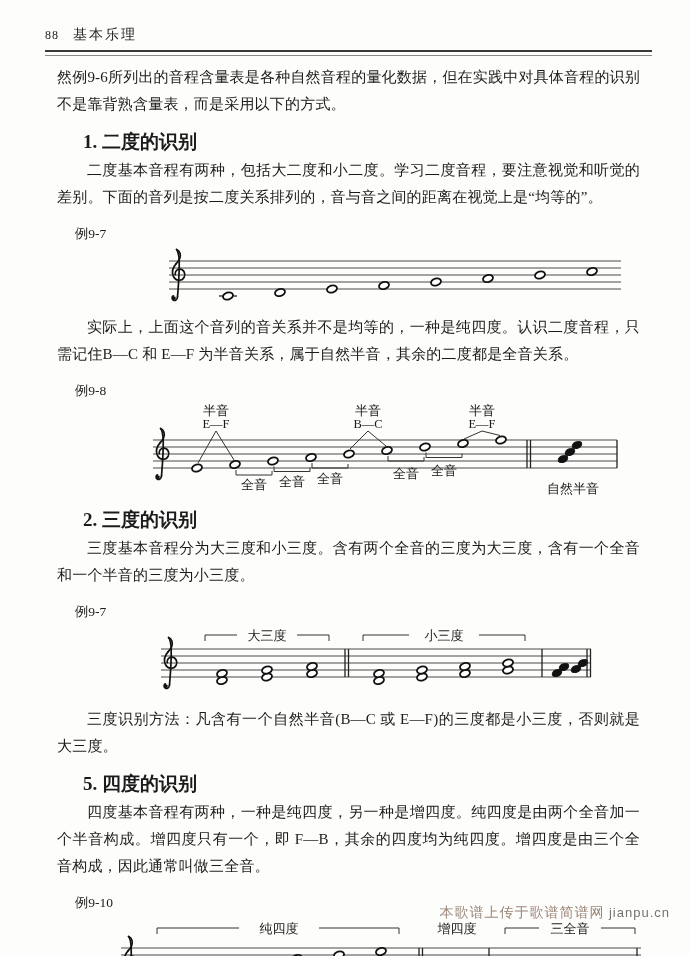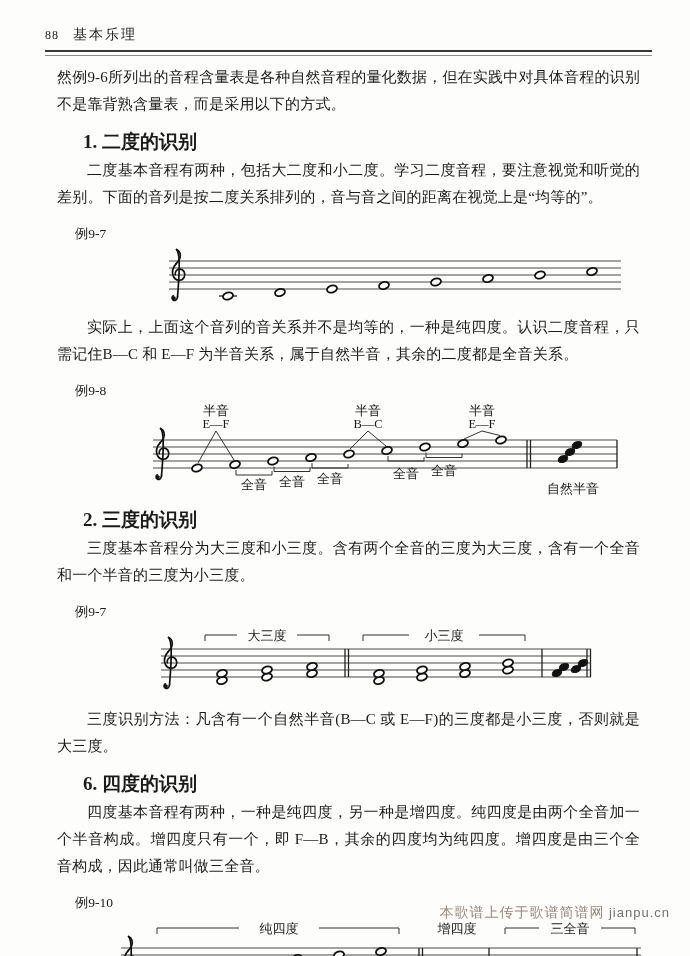--- a/index.html
+++ b/index.html
@@ -225,21 +225,21 @@
       </g>
       <g>
         <line class="bl" x1="440" y1="26" x2="440" y2="54"></line>
         <line class="bl" x1="443.5" y1="26" x2="443.5" y2="54"></line>
       </g>
     </svg>
   </div>
 
   <p class="para mt">三度识别方法：凡含有一个自然半音(B—C 或 E—F)的三度都是小三度，否则就是大三度。</p>
 
-  <h3 class="sec">6. 四度的识别</h3>
+  <h3 class="sec">5. 四度的识别</h3>
   <p class="para mt">四度基本音程有两种，一种是纯四度，另一种是增四度。纯四度是由两个全音加一个半音构成。增四度只有一个，即 F—B，其余的四度均为纯四度。增四度是由三个全音构成，因此通常叫做三全音。</p>
   <div class="exlabel">例9-10</div>
 
   <div class="staffwrap s4">
     <svg width="540" height="96" viewBox="0 0 540 96">
       <g>
         <line class="sl" x1="14" y1="34" x2="534" y2="34"></line>
         <line class="sl" x1="14" y1="41" x2="534" y2="41"></line>
         <line class="sl" x1="14" y1="48" x2="534" y2="48"></line>
         <line class="sl" x1="14" y1="55" x2="534" y2="55"></line>

